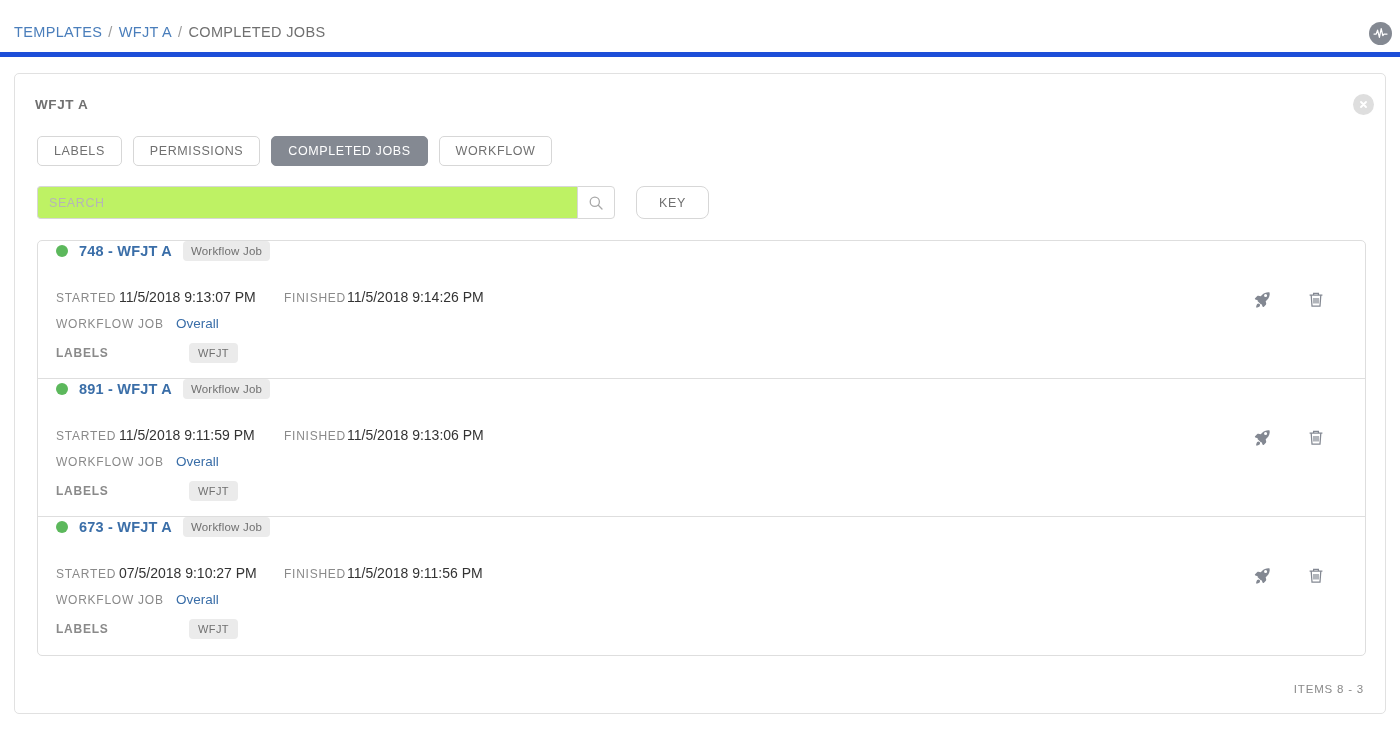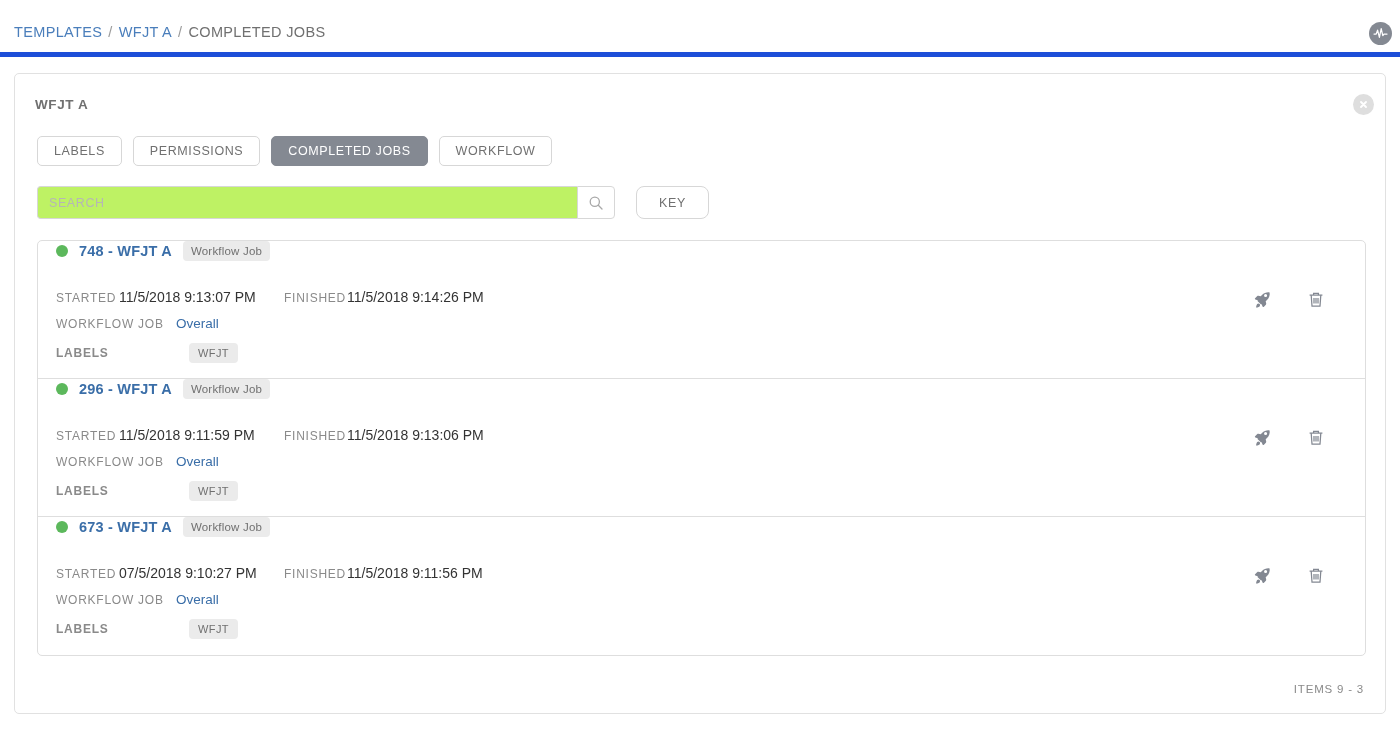--- a/index.html
+++ b/index.html
@@ -278,21 +278,21 @@
                 <path d="M8 7.9v5.6M10 7.9v5.6M12 7.9v5.6"></path>
               </g>
             </svg>
           </div>
         </div>
       </div>
 
       <div class="job-row">
         <div class="job-head">
           <span class="status-dot"></span>
-          <a class="job-name">296 - WFJT A</a>
+          <a class="job-name">891 - WFJT A</a>
           <span class="type-badge">Workflow Job</span>
         </div>
         <div class="meta meta-row1">
           <span class="lbl w-started-lbl">STARTED</span>
           <span class="val w-started-val">11/5/2018 9:11:59 PM</span>
           <span class="lbl w-finished-lbl">FINISHED</span>
           <span class="val">11/5/2018 9:13:06 PM</span>
         </div>
         <div class="meta meta-row2">
           <span class="lbl w-wf-lbl">WORKFLOW JOB</span>
@@ -361,16 +361,16 @@
                 <path d="M5.2 5.1l.8 11.1h8l.8-11.1"></path>
                 <path d="M8 7.9v5.6M10 7.9v5.6M12 7.9v5.6"></path>
               </g>
             </svg>
           </div>
         </div>
       </div>
 
     </div>
 
-    <div class="items-count">ITEMS  9 - 3</div>
+    <div class="items-count">ITEMS  8 - 3</div>
 
   </div>
 </div>
 
 </body></html>

